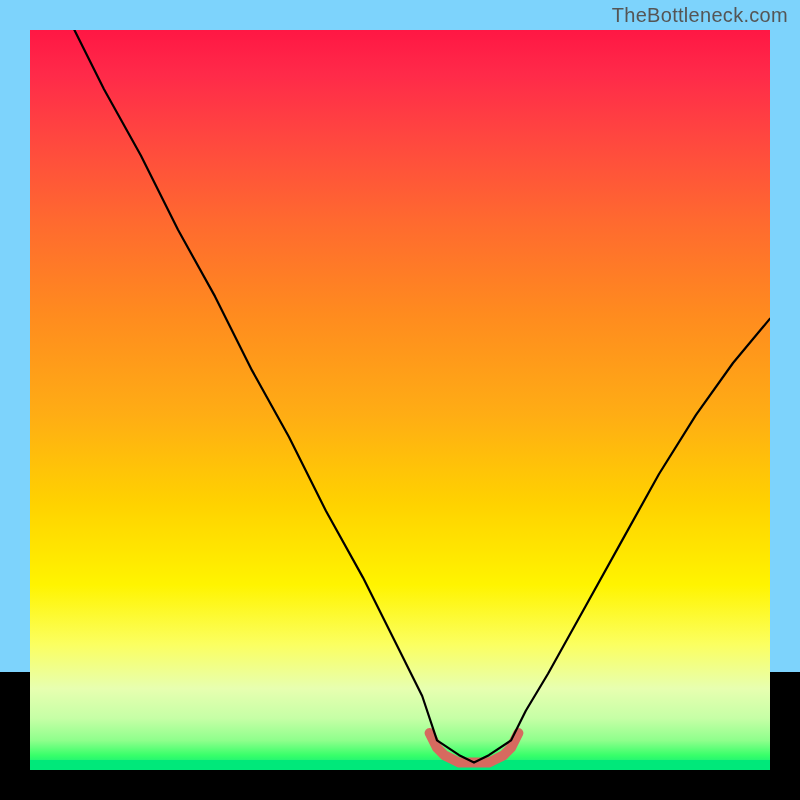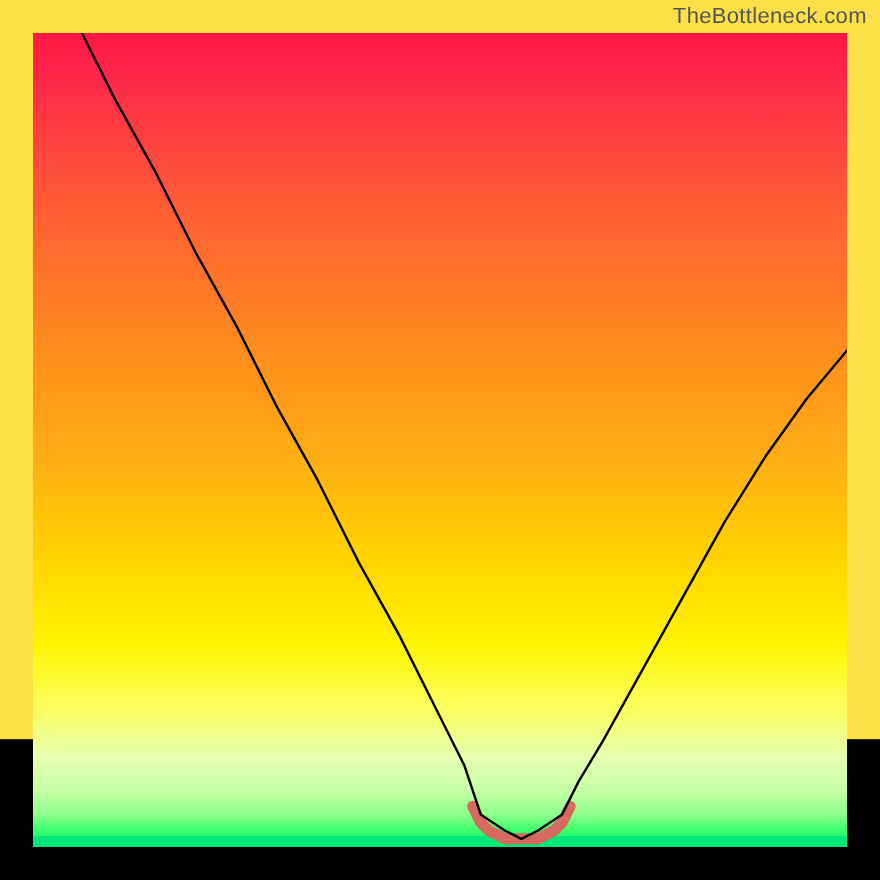--- a/index.html
+++ b/index.html
@@ -8,21 +8,21 @@
     width: 800px;
     height: 800px;
     background: #000;
     font-family: Arial, Helvetica, sans-serif;
     overflow: hidden;
   }
   .frame {
     position: relative;
     width: 800px;
     height: 672px;
-    background: #fde047;
+    background: #7dd3fc;
   }
   .watermark {
     position: absolute;
     top: 4px;
     right: 12px;
     color: #555;
     font-size: 20px;
     font-weight: 500;
     letter-spacing: 0.3px;
     user-select: none;

